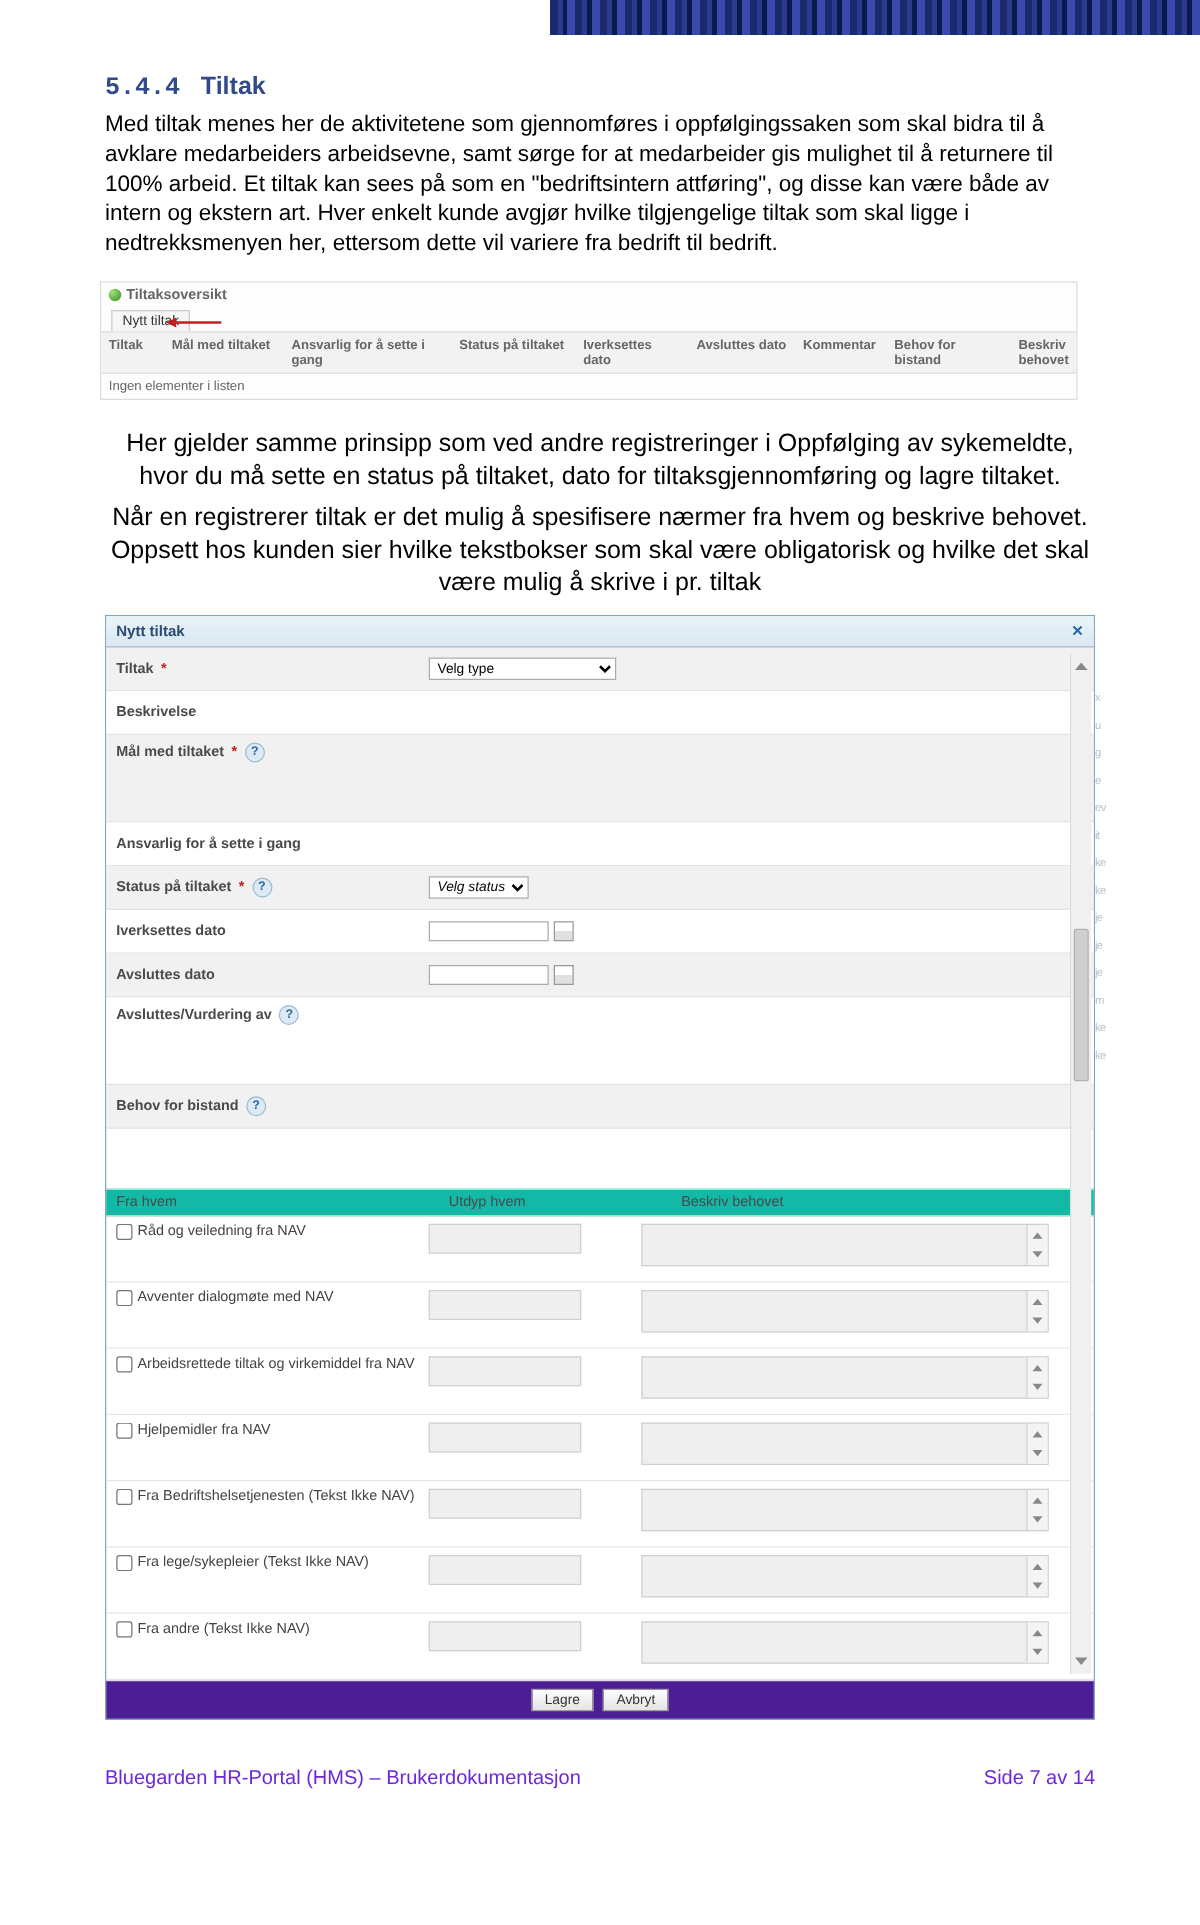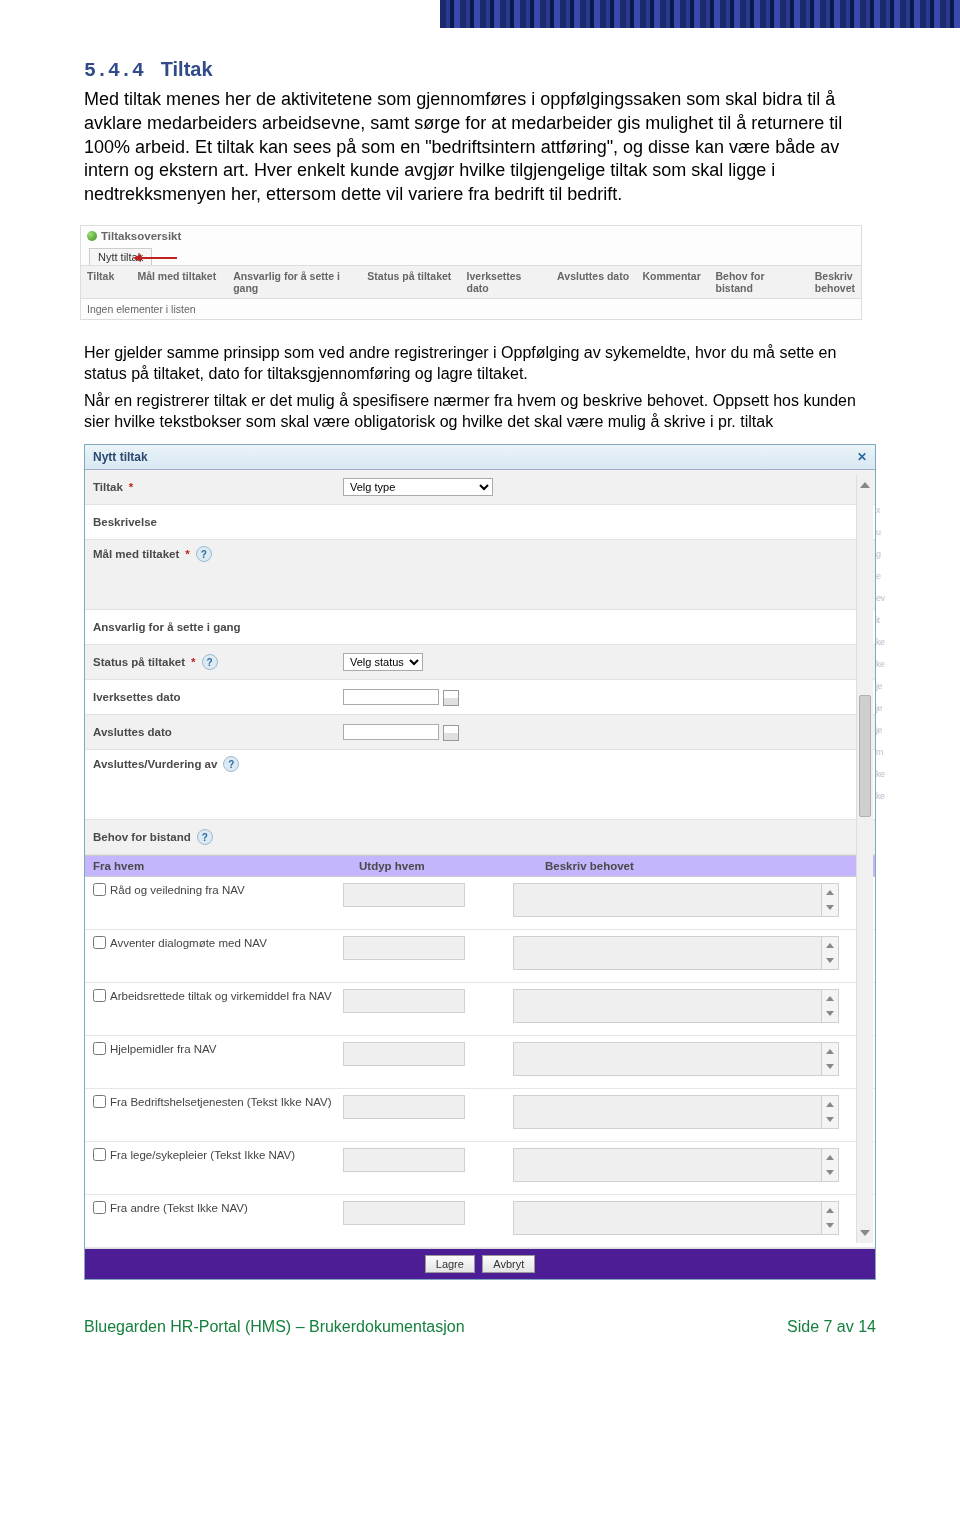--- a/index.html
+++ b/index.html
@@ -9,21 +9,21 @@
     background: #fff;
     color: #000;
     width: 960px;
   }
   .topbar { height: 28px; background: repeating-linear-gradient(90deg,#1a2a6c 0 6px,#2a3a8c 6px 10px,#0b1a4c 10px 14px,#3a4aac 14px 20px); margin-left:440px;}
   .page { padding: 30px 84px 10px 84px; }
   h2.sec { font-size: 20px; margin: 0 0 6px 0; font-weight: bold; }
   h2.sec .num { color:#304a8a;font-family:Liberation Mono, monospace; }
   h2.sec .title { color:#304a8a; }
   p.body { font-size: 18px; line-height: 1.32; margin: 0 0 18px 0; }
-  p.body2 { font-size: 16px; line-height: 1.32; margin: 12px 0 6px 0; }
+  p.body2 { font-size: 20px; line-height: 1.32; margin: 12px 0 6px 0; text-align: center; }
 
   
   .shot1 { border:1px solid #ddd; background:#fdfdfd; font-size:11.5px; color:#555; width:780px; margin:4px 0 22px -4px; }
   .shot1 .hdr1 { padding:4px 6px 6px 6px; display:flex; align-items:center; gap:4px; font-weight:bold; color:#666;}
   .shot1 .greenball { width:10px;height:10px;border-radius:50%;background:radial-gradient(circle at 30% 30%,#9ee07a,#3a8a1a); }
   .shot1 .tab { display:inline-block; border:1px solid #ccc; border-bottom:none; padding:2px 8px; font-size:11px; color:#333; background:#f6f6f6; margin-left:4px; position:relative;}
   .shot1 .arrow { position:absolute; width:40px; height:2px; background:#c02020; top:9px; left:56px; }
   .shot1 .arrow:after{content:"";position:absolute;left:-8px;top:-3px;border:4px solid transparent;border-right:8px solid #c02020;}
   .shot1 .cols { display:flex; border-top:1px solid #ddd; border-bottom:1px solid #ddd; background:#f2f2f2; font-size:10.5px; color:#666; font-weight:bold;}
   .shot1 .cols div { padding:4px 6px; }
@@ -35,25 +35,25 @@
   .dlgtitle { background:linear-gradient(#eaf3f8,#d8e8f2); padding:5px 8px; font-weight:bold; color:#2a4a70; border-bottom:1px solid #aac; position:relative;}
   .dlgtitle .close { position:absolute; right:8px; top:5px; color:#2a6aa0; font-weight:bold; cursor:pointer;}
   .formrow { display:flex; align-items:center; border-bottom:1px solid #e2e2e2; min-height:28px; padding:3px 0 3px 8px; background:#fff;}
   .formrow.alt { background:#f1f1f1;}
   .formrow.tall { min-height:60px; align-items:flex-start; padding-top:6px;}
   .flabel { width:250px; font-weight:bold; color:#4a4a4a; font-size:11.5px; display:flex; align-items:center; gap:6px;}
   .flabel .req { color:#c02020; font-weight:bold;}
   .help { width:14px;height:14px;border-radius:50%;background:#ddeaf4;color:#2a6aa0;font-size:10px;display:inline-flex;align-items:center;justify-content:center;font-weight:bold;border:1px solid #9bc;}
   .fval select, .fval input[type=text] { font-size:11px; padding:1px 2px; border:1px solid #aaa; background:#fff;}
   .fval .sel1 { width:150px; }
-  .fval .sel2 { width:80px; }
+  .fval .sel2 { width:80px;font-style:italic; }
   .fval .date { width:90px; }
   .calicon { display:inline-block; width:14px;height:14px; border:1px solid #999; background:linear-gradient(#fff 50%,#e0e0e0 50%); vertical-align:middle; margin-left:4px;}
 
-  .subhdr { display:flex; background:#c4b5fd; font-weight:bold; font-size:11.5px; color:#4a4a4a; border-top:1px solid #ccc; border-bottom:1px solid #ccc;}
+  .subhdr { display:flex; background:#14b8a6; font-weight:normal; font-size:11.5px; color:#4a4a4a; border-top:1px solid #ccc; border-bottom:1px solid #ccc;margin-top:48px;}
   .subhdr div { padding:4px 8px; }
   .subhdr .c1{width:250px;} .subhdr .c2{width:170px;} .subhdr .c3{flex:1;}
 
   .bistandrow { display:flex; align-items:flex-start; padding:6px 8px; border-bottom:1px solid #e6e6e6; min-height:40px;}
   .bistandrow .c1{width:250px; display:flex; align-items:center; gap:4px; font-size:11.5px; color:#444;}
   .bistandrow .c1 input{margin:0;}
   .bistandrow .c2{width:170px;}
   .bistandrow .c2 .box{width:120px;height:22px;background:#efefef;border:1px solid #d0d0d0;}
   .bistandrow .c3{flex:1; padding-right:28px;}
   .bistandrow .c3 .box{height:32px;background:#efefef;border:1px solid #d0d0d0; position:relative;}
@@ -67,21 +67,21 @@
 
   .vbar { position:absolute; right:2px; top:30px; bottom:36px; width:16px; background:#f0f0f0; border-left:1px solid #ddd;}
   .vbar .thumb{position:absolute; left:2px; right:2px; top:220px; height:120px; background:#cfcfcf; border:1px solid #b0b0b0; border-radius:2px;}
   .vbar:before,.vbar:after{content:"";position:absolute;left:3px;border:5px solid transparent;}
   .vbar:before{top:2px;border-bottom:6px solid #888;}
   .vbar:after{bottom:2px;border-top:6px solid #888;}
 
   .ghosts { position:absolute; right:-14px; top:55px; bottom:40px; width:14px; overflow:hidden; font-size:9px; color:#bcbcce; line-height:22px; letter-spacing:-0.5px;}
   .ghosts span{display:block;}
 
-  .footer { display:flex; justify-content:space-between; font-size:16px; color:#15803d; padding:28px 84px 20px 84px;}
+  .footer { display:flex; justify-content:space-between; font-size:16px; color:#6d28d9; padding:28px 84px 20px 84px;}
 </style>
 </head>
 <body>
 
 <div class="topbar"></div>
 
 <div class="page">
   <h2 class="sec">
     <span class="num">5.4.4</span>&nbsp;&nbsp;
     <span class="title">Tiltak</span>

